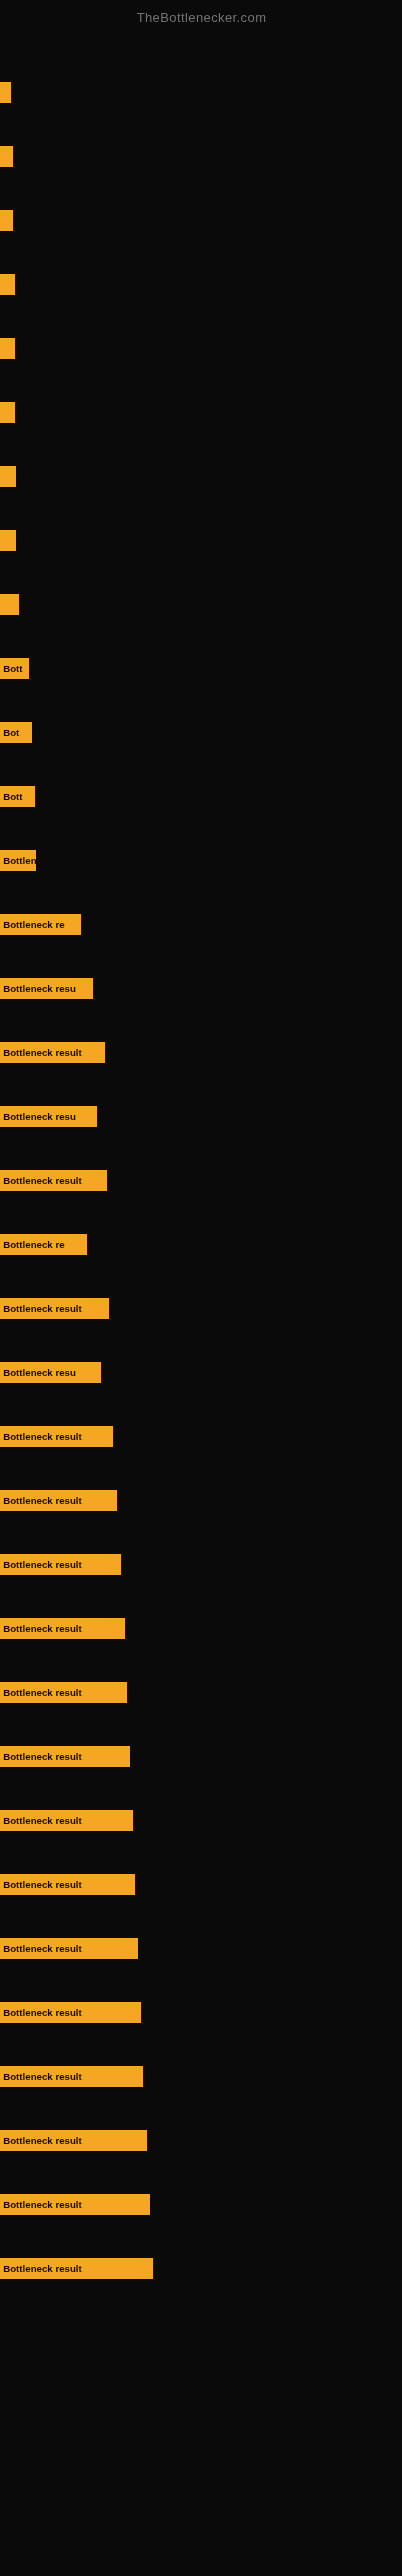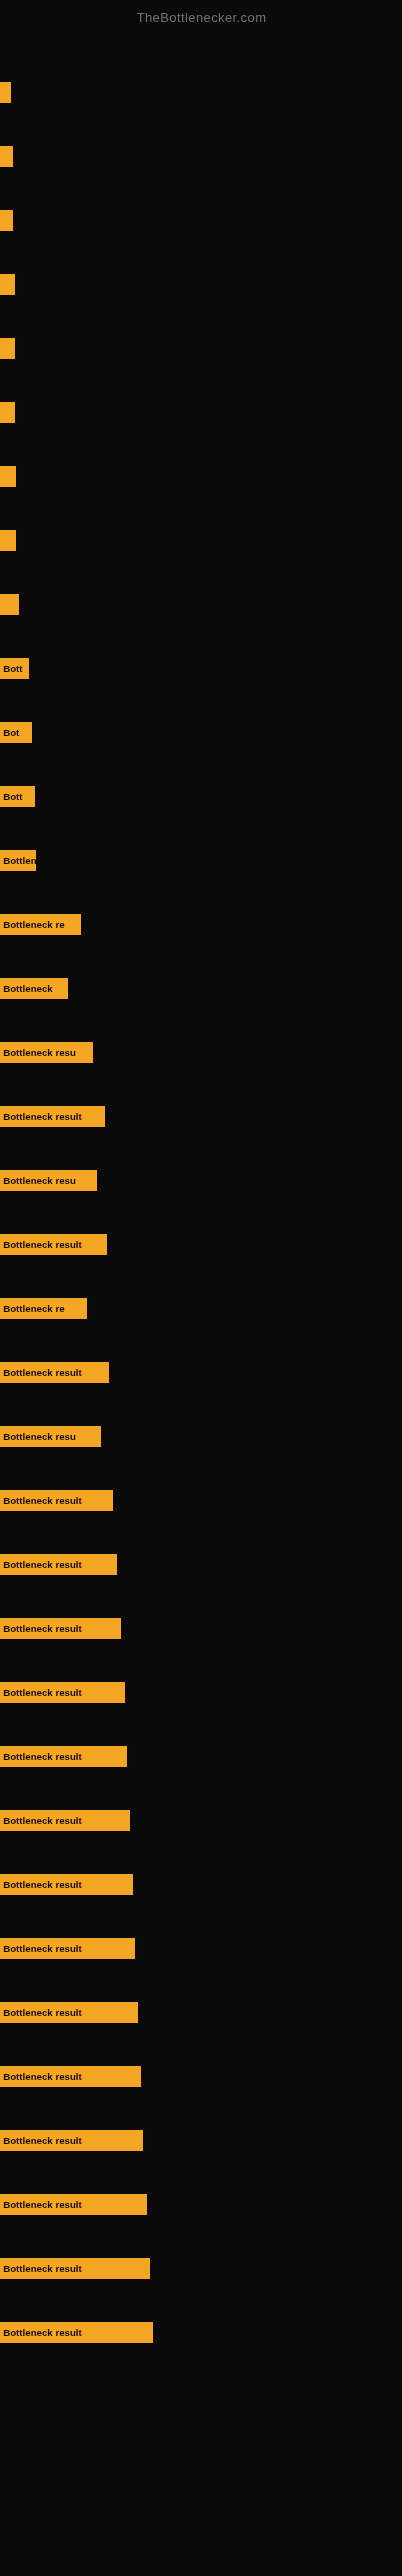--- a/index.html
+++ b/index.html
@@ -94,25 +94,20 @@
       <div class="bar-fill" style="width: 36px;">
         <span class="bar-fill-text">Bottlene</span>
       </div>
     </div>
     <div class="bar-row">
       <div class="bar-fill" style="width: 81px;">
         <span class="bar-fill-text">Bottleneck re</span>
       </div>
     </div>
     <div class="bar-row">
-      <div class="bar-fill" style="width: 68px;">
-        <span class="bar-fill-text">Bottleneck</span>
-      </div>
-    </div>
-    <div class="bar-row">
       <div class="bar-fill" style="width: 93px;">
         <span class="bar-fill-text">Bottleneck resu</span>
       </div>
     </div>
     <div class="bar-row">
       <div class="bar-fill" style="width: 105px;">
         <span class="bar-fill-text">Bottleneck result</span>
       </div>
     </div>
     <div class="bar-row">

